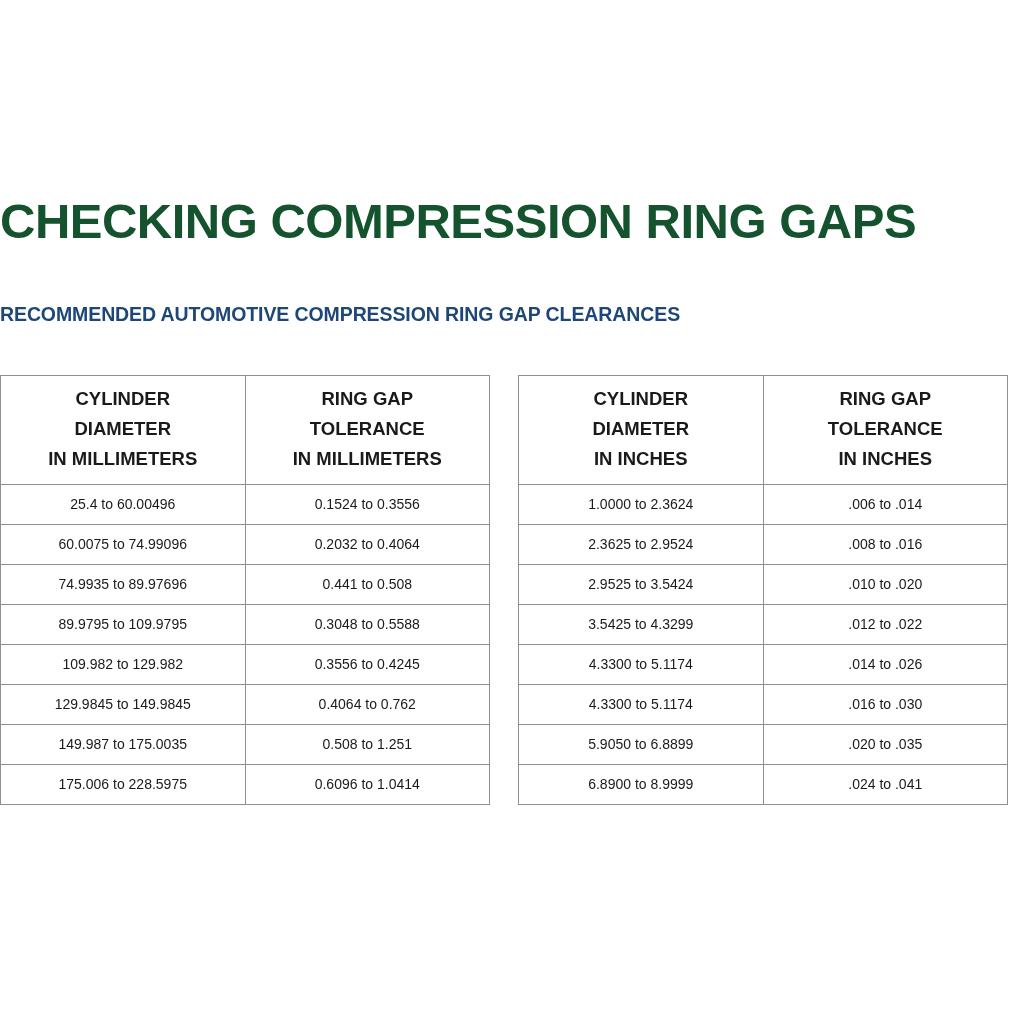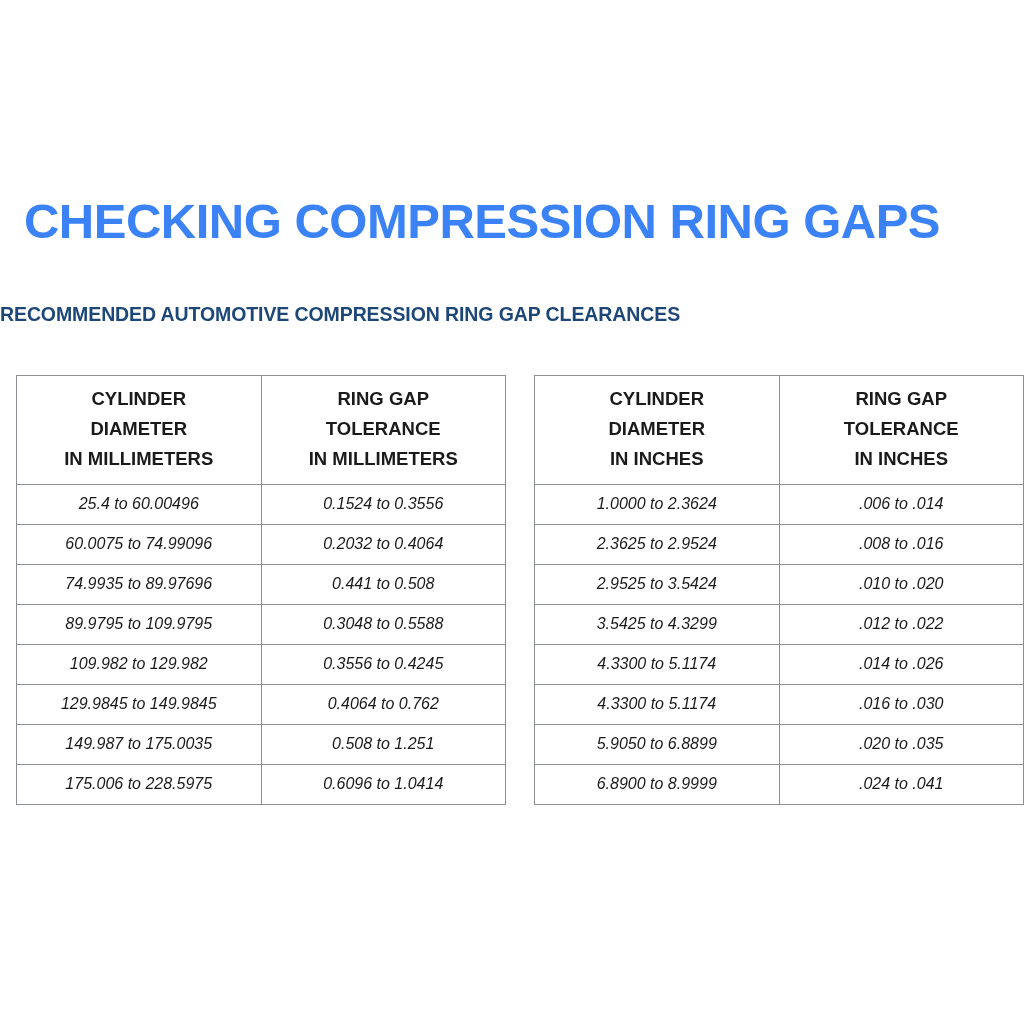--- a/index.html
+++ b/index.html
@@ -18,42 +18,42 @@
     width: 1024px;
     height: 1024px;
     box-sizing: border-box;
     padding: 0;
   }
   .title {
     position: absolute;
     top: 196px;
     left: 0;
     width: 964px;
-    text-align: center;
+    text-align: left;
     font-size: 49px;
     font-weight: bold;
     letter-spacing: -0.5px;
-    color: #3b82f6;
+    color: #14532d;
     line-height: 1.05;
   }
   .subtitle {
     position: absolute;
     top: 303px;
     left: 0;
     width: 1024px;
     text-align: left;
     font-size: 19.5px;
     font-weight: bold;
     letter-spacing: -0.1px;
     color: #1d4777;
   }
   .tables {
     position: absolute;
     top: 375px;
-    left: 16px;
+    left: 0;
     width: 1008px;
     display: flex;
     justify-content: space-between;
   }
   table.spec {
     border-collapse: collapse;
     table-layout: fixed;
   }
   table.spec.left { width: 490px; }
   table.spec.right { width: 490px; }
@@ -65,25 +65,24 @@
     text-align: center;
     vertical-align: middle;
   }
   table.spec th {
     font-size: 18.5px;
     font-weight: bold;
     line-height: 1.62;
     padding: 8px 4px 10px 4px;
   }
   table.spec td {
-    font-size: 16px;
+    font-size: 14px;
     font-weight: normal;
     padding: 9px 4px 9px 4px;
     height: 21px;
-    font-style: italic;
   }
   .hdr-line { display: block; }
 </style>
 </head>
 <body>
 
 <div class="page">
 
   <div class="title">CHECKING COMPRESSION RING GAPS</div>
   <div class="subtitle">RECOMMENDED AUTOMOTIVE COMPRESSION RING GAP CLEARANCES</div>

